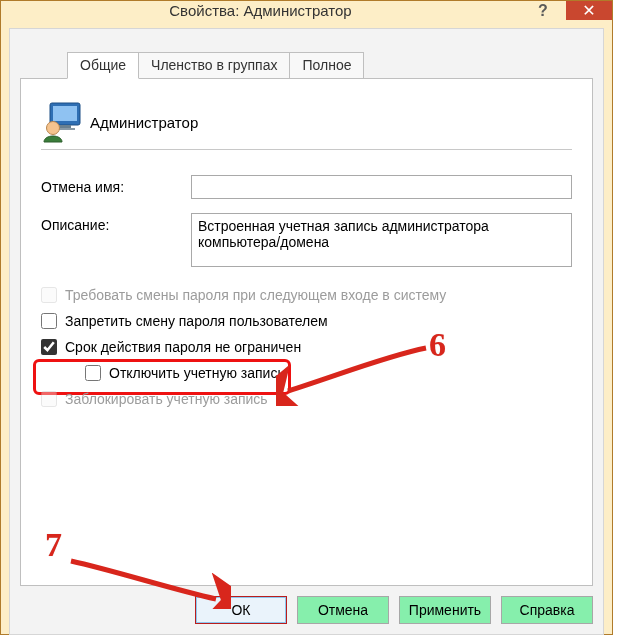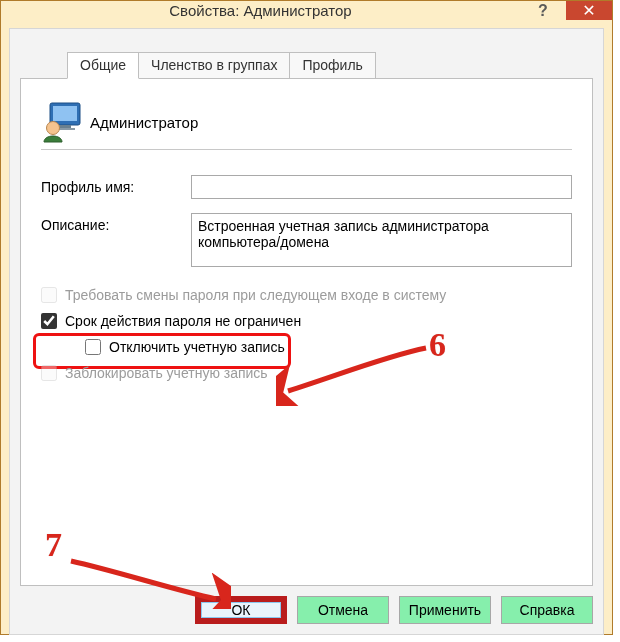--- a/index.html
+++ b/index.html
@@ -164,21 +164,21 @@
     border: 1px solid #a7a7a7;
     background: #86efac;
     box-sizing: border-box;
     display: inline-flex;
     align-items: center;
     justify-content: center;
     font: inherit;
     cursor: default;
   }
   .btn.focus {
-    border: 6px solid #b91c1c;
+    border: 1px solid #b91c1c;
     box-shadow: inset 0 0 0 1px #8cc7ef;
     background: #eaf3fb;
   }
   
   .annot {
     position: absolute;
     color: #d8261c;
     font-family: "Comic Sans MS","Segoe Script",cursive;
     font-size: 34px;
     font-weight: bold;
@@ -204,56 +204,60 @@
       <div class="tb-btn tb-help">?</div>
       <div class="tb-btn tb-close">✕</div>
     </div>
   </div>
 
   <div class="client">
 
     <div class="tabstrip">
       <div class="tab active">Общие</div>
       <div class="tab">Членство в группах</div>
-      <div class="tab">Профиль</div>
+      <div class="tab">Полное</div>
     </div>
 
     <div class="tabpage">
 
       <div class="userhead">
         <svg class="uicon" viewBox="0 0 42 42">
           <rect x="9" y="2" width="30" height="22" rx="2" fill="#2f6fb4" stroke="#1d4f85"></rect>
           <rect x="12" y="5" width="24" height="15" fill="#8fc2f2"></rect>
           <rect x="18" y="24" width="12" height="3" fill="#6a808f"></rect>
           <rect x="14" y="27" width="20" height="2" fill="#8a9aa6"></rect>
           <circle cx="12" cy="27" r="6.5" fill="#f5c38e" stroke="#b8864f"></circle>
           <path d="M3 41 C3 33 21 33 21 41 Z" fill="#3a7d3a" stroke="#2c5e2c"></path>
         </svg>
         <div class="uname">Администратор</div>
       </div>
 
       <div class="hr"></div>
 
       <div class="row">
-        <div class="lbl">Профиль имя:</div>
+        <div class="lbl">Отмена имя:</div>
         <input type="text" value="" style="">
       </div>
 
       <div class="row">
         <div class="lbl">Описание:</div>
         <textarea style="">Встроенная учетная запись администратора компьютера/домена</textarea>
       </div>
 
       <div class="checks">
 
         <label class="chk disabled">
           <input type="checkbox" disabled="" style="">
           <span>Требовать смены пароля при следующем входе в систему</span>
         </label>
 
+        <label class="chk">
+          <input type="checkbox" style="">
+          <span>Запретить смену пароля пользователем</span>
+        </label>
 
         <label class="chk">
           <input type="checkbox" checked="" style="">
           <span>Срок действия пароля не ограничен</span>
         </label>
 
         <label class="chk" style="position:relative;padding-left:44px;">
           <input type="checkbox" style="">
           <span>Отключить учетную запись</span>
           <span class="highlight h1"></span>

